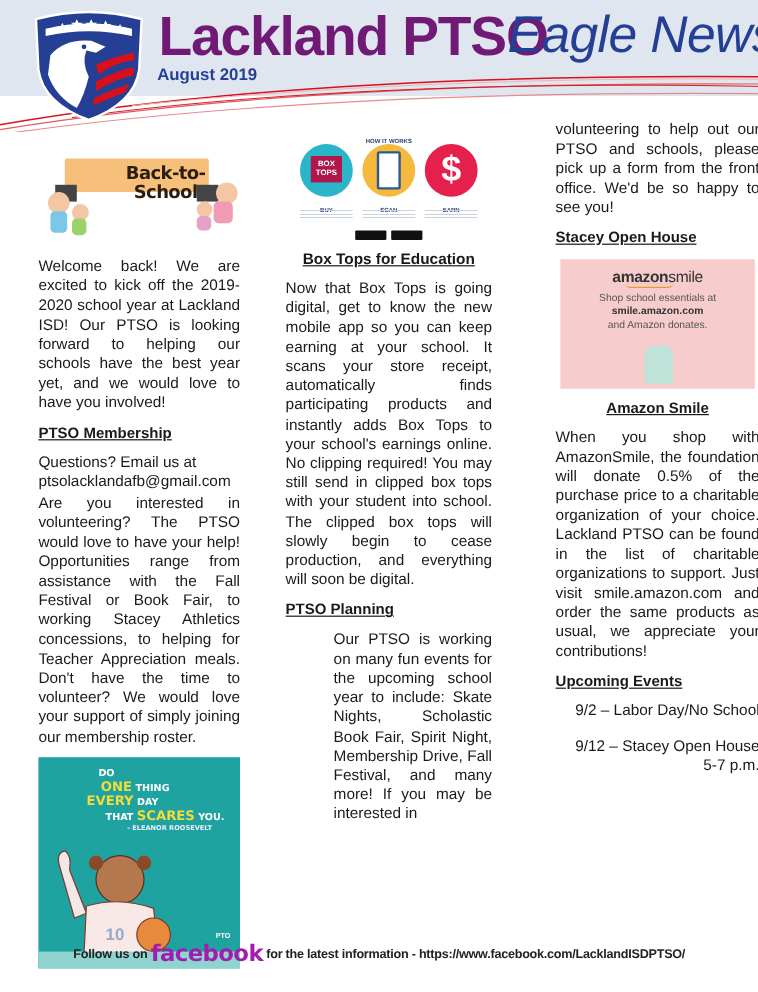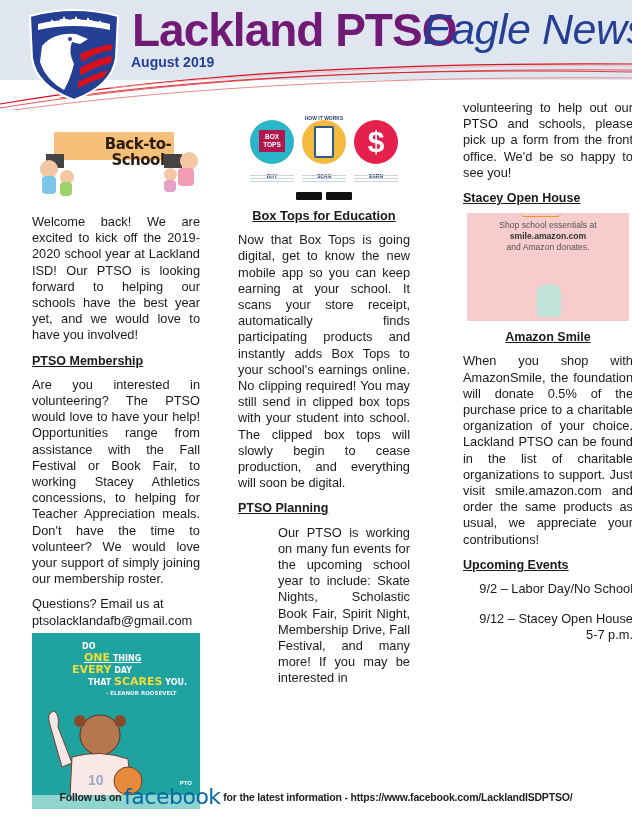--- a/index.html
+++ b/index.html
@@ -59,21 +59,21 @@
   .amz-logo b { font-weight: bold; }
   .amz-line { font-size: 8.6px; line-height: 11px; color: #555; }
   .amz-line.bold { font-weight: bold; color: #333; }
   .backpack { position: absolute; left: 70px; top: 72px; width: 24px; height: 32px; background: #bfe3d8; border-radius: 8px 8px 4px 4px; }
 
   .events { text-align: left; }
   .event { margin-bottom: 14px; white-space: pre; text-align: right; }
 
   
   .footer { position: absolute; left: 0; top: 784px; width: 632px; text-align: center; font-size: 10.5px; font-weight: bold; color: #222; white-space: nowrap; letter-spacing: -0.2px; }
-  .fb-word { font-size: 22px; font-weight: normal; letter-spacing: -0.5px; font-family: "DejaVu Sans", sans-serif; vertical-align: -3px; color: #0369a1; }
+  .fb-word { font-size: 19px; font-weight: bold; letter-spacing: -0.5px; font-family: "DejaVu Sans", sans-serif; vertical-align: -3px; color: #a21caf; }
 </style>
 </head>
 <body>
 
 <div class="header">
   <div class="header-bottom"></div>
   <svg class="swoosh" viewBox="0 0 632 120" preserveAspectRatio="none">
     <path d="M0,104 C150,78 360,62 632,64" stroke="#d8101c" stroke-width="1.2" fill="none"></path>
     <path d="M0,108 C160,82 360,68 632,70" stroke="#e25a5f" stroke-width="1" fill="none"></path>
     <path d="M0,112 C170,88 380,76 632,78" stroke="#e88a8d" stroke-width="1" fill="none"></path>
@@ -113,31 +113,31 @@
     <div class="kid" style="left:28px;top:56px;width:12px;height:14px;background:#9bd36b;border-radius:4px;"></div>
     <div class="kid" style="left:148px;top:26px;width:18px;height:18px;background:#f3c6a4;"></div>
     <div class="kid" style="left:146px;top:42px;width:16px;height:18px;background:#f29bb5;border-radius:4px;"></div>
     <div class="kid" style="left:132px;top:42px;width:13px;height:13px;background:#f3c6a4;"></div>
     <div class="kid" style="left:132px;top:54px;width:12px;height:12px;background:#e7a0c8;border-radius:4px;"></div>
   </div>
 
   <p>Welcome back! We are excited to kick off the 2019-2020 school year at Lackland ISD! Our PTSO is looking forward to helping our schools have the best year yet, and we would love to have you involved!</p>
 
   <span class="heading">PTSO Membership</span>
-  <p>Are you interested in volunteering? The PTSO would love to have your help! Opportunities range from assistance with the Fall Festival or Book Fair, to working Stacey Athletics concessions, to helping for Teacher Appreciation meals. Don't have the time to volunteer? We would love your support of simply joining our membership roster.</p>
-
   <p style="margin-bottom:2px;">
     <span>Questions? Email us at</span><br>
     <span>ptsolacklandafb@gmail.com</span>
   </p>
 
+  <p>Are you interested in volunteering? The PTSO would love to have your help! Opportunities range from assistance with the Fall Festival or Book Fair, to working Stacey Athletics concessions, to helping for Teacher Appreciation meals. Don't have the time to volunteer? We would love your support of simply joining our membership roster.</p>
+
   <div class="quote-img">
     <div class="quote-text">
       <div style="padding-left:10px;">DO</div>
-      <div style="padding-left:12px;text-decoration:underline;"><span class="hl">ONE</span> <span>THING</span></div>
+      <div style="padding-left:12px;"><span class="hl">ONE</span> <span>THING</span></div>
       <div><span class="hl">EVERY</span> <span>DAY</span></div>
       <div style="padding-left:16px;"><span>THAT</span> <span class="hl">SCARES</span> <span>YOU.</span></div>
       <div class="quote-author" style="padding-left:34px;">- ELEANOR ROOSEVELT</div>
     </div>
     <svg style="position:absolute;left:10px;top:72px;" width="110" height="92" viewBox="0 0 110 92">
       <path d="M8,20 Q4,8 12,6 Q18,10 16,22 L30,58 L20,62 Z" fill="#f4e7e7" stroke="#7a3b2a" stroke-width="1"></path>
       <circle cx="58" cy="30" r="20" fill="#b5774e" stroke="#5a2f1c" stroke-width="1"></circle>
       <circle cx="38" cy="16" r="6" fill="#8a4a2a"></circle>
       <circle cx="78" cy="16" r="6" fill="#8a4a2a"></circle>
       <path d="M30,52 Q58,44 86,54 L90,92 L28,92 Z" fill="#f8e8e6" stroke="#7a3b2a" stroke-width="1"></path>
@@ -182,20 +182,21 @@
   <span class="heading">PTSO Planning</span>
   <p style="text-align-last:left;margin-left:40px;">Our PTSO is working on many fun events for the upcoming school year to include: Skate Nights, Scholastic Book Fair, Spirit Night, Membership Drive, Fall Festival, and many more! If you may be interested in</p>
 </div>
 
 <div class="col col3">
   <p>volunteering to help out our PTSO and schools, please pick up a form from the front office. We'd be so happy to see you!</p>
 
   <span class="heading">Stacey Open House</span>
 
   <div class="amazon">
+    <div class="amz-logo"><b>amazon</b><span>smile</span></div>
     <div style="width:40px;height:4px;border-bottom:1.5px solid #e79a2b;border-radius:0 0 20px 20px;margin:-3px auto 3px 54px;"></div>
     <div class="amz-line">Shop school essentials at</div>
     <div class="amz-line bold">smile.amazon.com</div>
     <div class="amz-line">and Amazon donates.</div>
     <div class="backpack"></div>
   </div>
 
   <span class="heading center">Amazon Smile</span>
   <p>When you shop with AmazonSmile, the foundation will donate 0.5% of the purchase price to a charitable organization of your choice. Lackland PTSO can be found in the list of charitable organizations to support. Just visit smile.amazon.com and order the same products as usual, we appreciate your contributions!</p>
 

